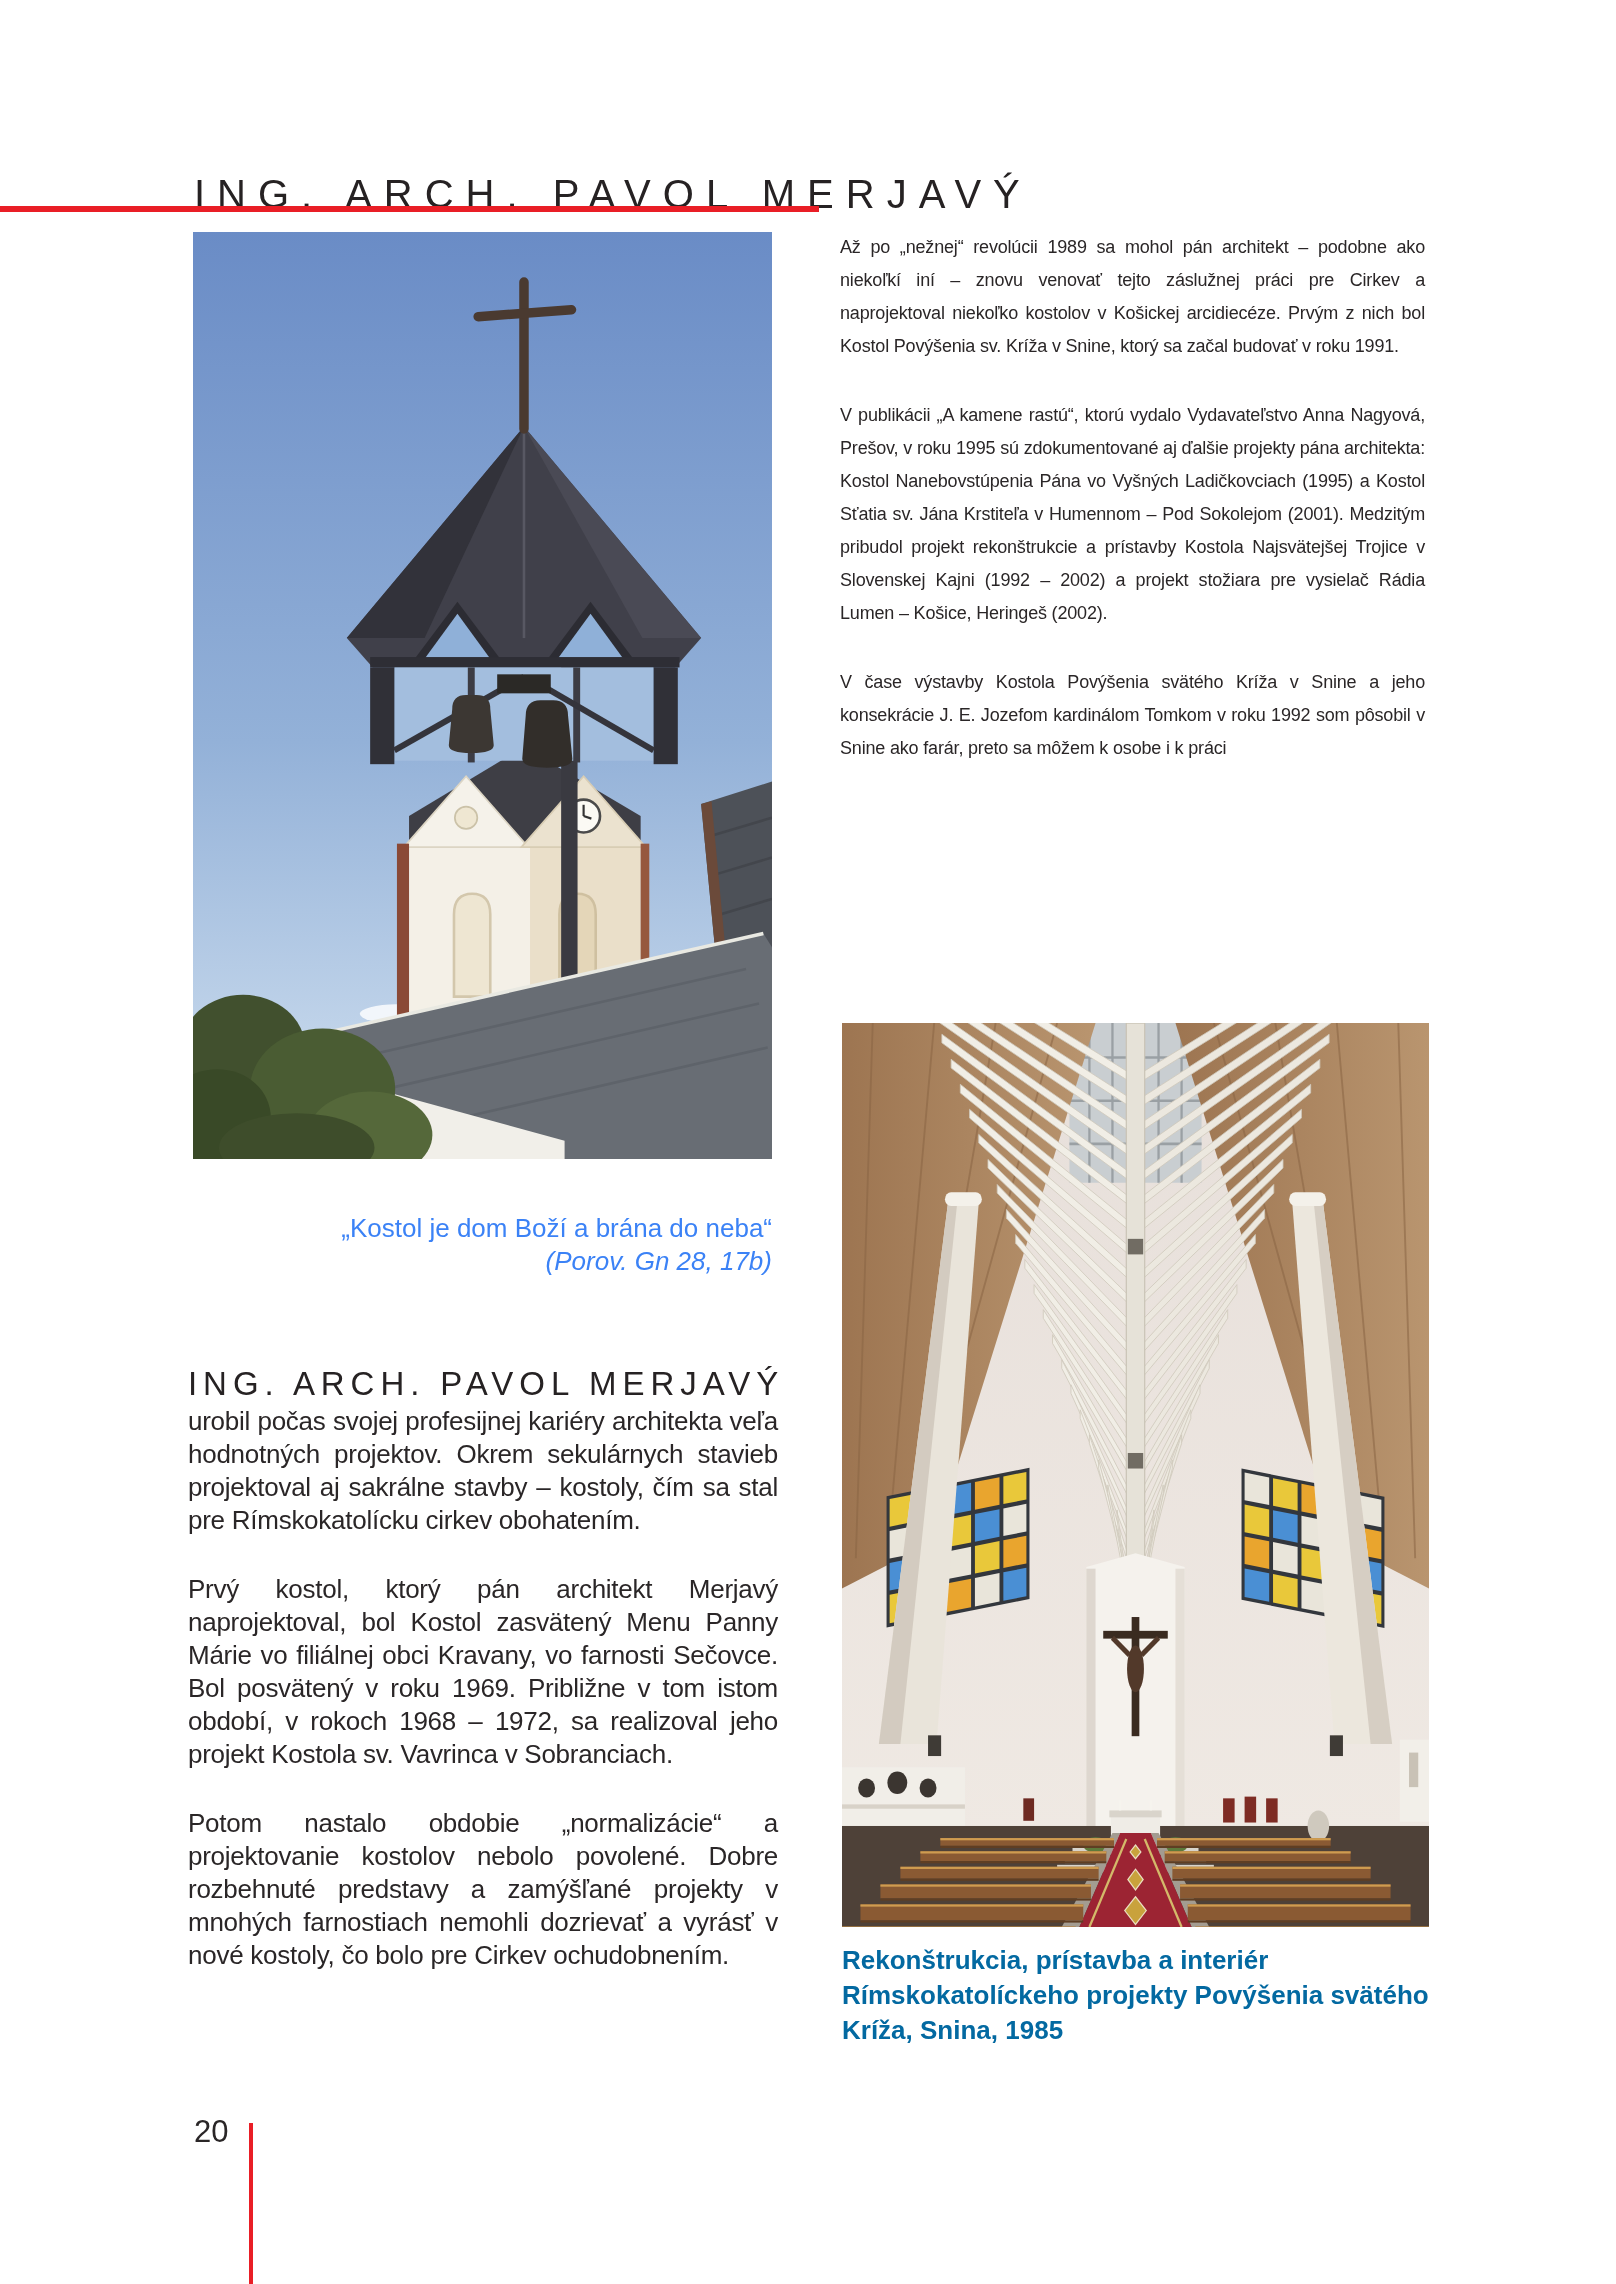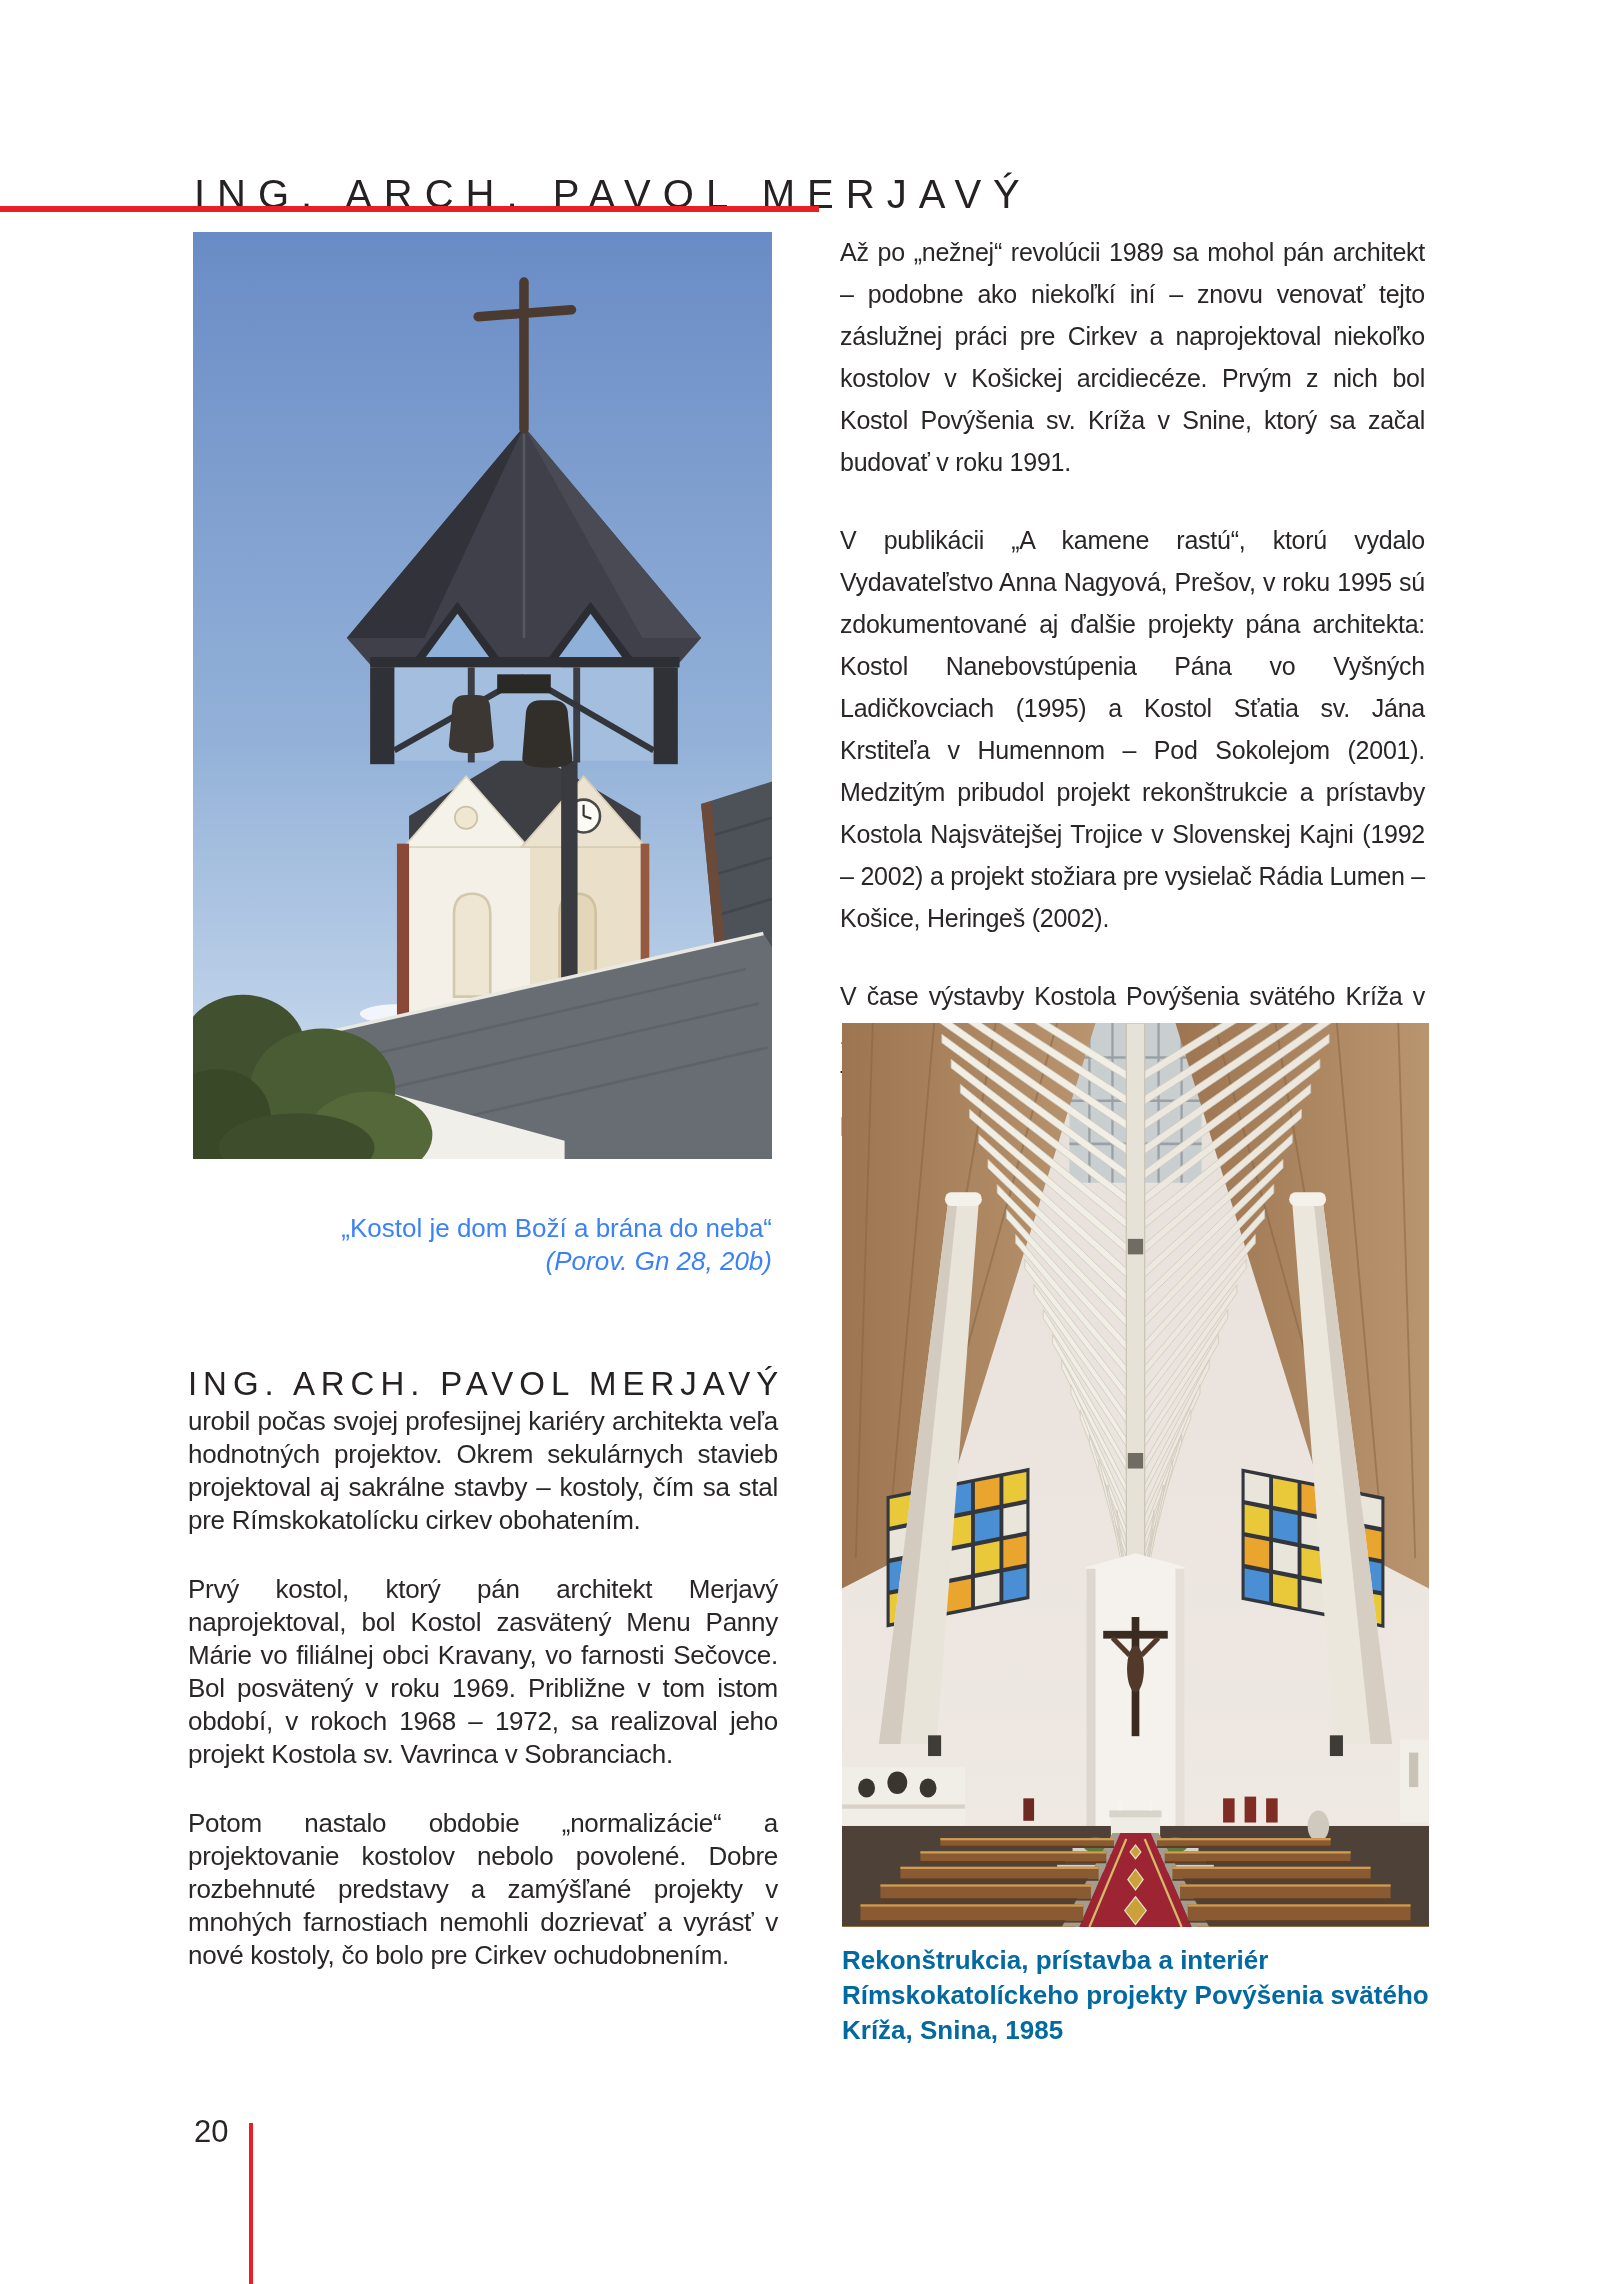--- a/index.html
+++ b/index.html
@@ -34,21 +34,21 @@
     font-size:33px;line-height:1;font-weight:400;
     letter-spacing:0.18em;color:#262223;white-space:nowrap;
   }
   .left-col{
     position:absolute;left:188px;top:1405px;width:590px;
     font-size:26px;line-height:33px;text-align:justify;
     letter-spacing:-0.01em;
   }
   .right-col{
     position:absolute;left:840px;top:231px;width:585px;
-    font-size:25px;line-height:42px;text-align:justify;
+    font-size:18px;line-height:33px;text-align:justify;
     letter-spacing:-0.01em;
   }
   .left-col p,.right-col p{margin:0 0 36px 0;}
   .left-col p:last-child,.right-col p:last-child{margin-bottom:0;}
   .photo2{
     position:absolute;left:842px;top:1023px;width:587px;height:904px;
   }
   .caption2{
     position:absolute;left:842px;top:1943px;width:587px;
     font-size:26px;line-height:35px;font-weight:700;color:#0369a1;
@@ -160,21 +160,21 @@
         <ellipse cx="150" cy="992" rx="84" ry="70" fill="#4a5c33"></ellipse>
         <ellipse cx="28" cy="1025" rx="62" ry="56" fill="#394927"></ellipse>
         <ellipse cx="205" cy="1045" rx="72" ry="50" fill="#55683a"></ellipse>
         <ellipse cx="120" cy="1060" rx="90" ry="40" fill="#3e4d2b"></ellipse>
       </g>
     </svg>
   </div>
 
   <div class="caption1">
     <div class="c1-line1">„Kostol je dom Boží a brána do neba“</div>
-    <div class="c1-line2">(Porov. Gn 28, 20b)</div>
+    <div class="c1-line2">(Porov. Gn 28, 17b)</div>
   </div>
 
   <h2 class="section-heading">ING. ARCH. PAVOL MERJAVÝ</h2>
 
   <div class="left-col">
     <p>urobil počas svojej profesijnej kariéry architekta veľa hodnotných projektov. Okrem sekulárnych stavieb projektoval aj sakrálne stavby – kostoly, čím sa stal pre Rímskokatolícku cirkev obohatením.</p>
     <p>Prvý kostol, ktorý pán architekt Merjavý naprojektoval, bol Kostol zasvätený Menu Panny Márie vo filiálnej obci Kravany, vo farnosti Sečovce. Bol posvätený v roku 1969. Približne v tom istom období, v rokoch 1968 – 1972, sa realizoval jeho projekt Kostola sv. Vavrinca v Sobranciach.</p>
     <p>Potom nastalo obdobie „normalizácie“ a projektovanie kostolov nebolo povolené. Dobre rozbehnuté predstavy a zamýšľané projekty v mnohých farnostiach nemohli dozrievať a vyrásť v nové kostoly, čo bolo pre Cirkev ochudobnením.</p>
   </div>
 

